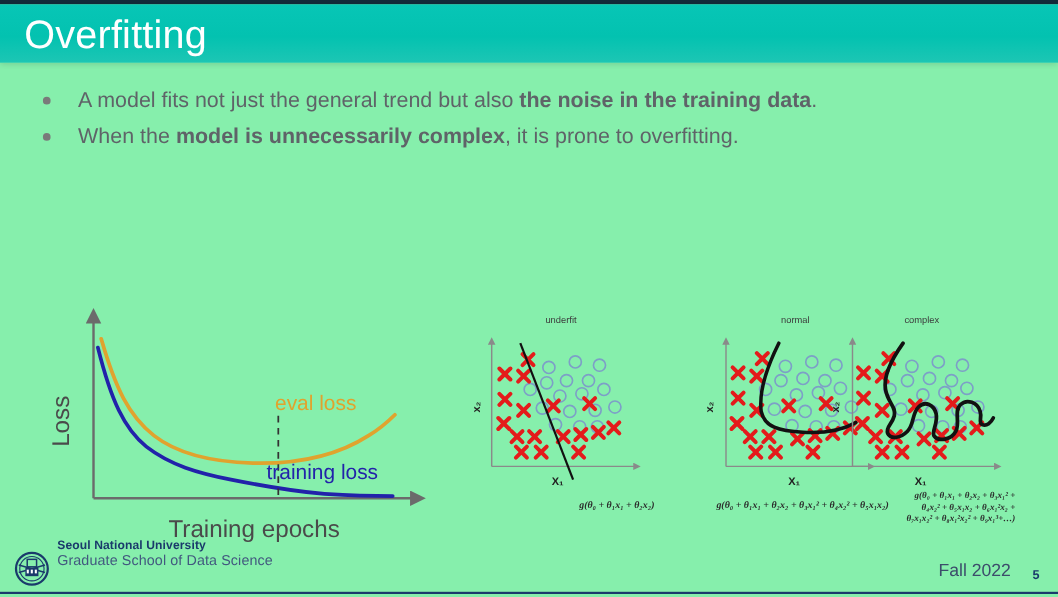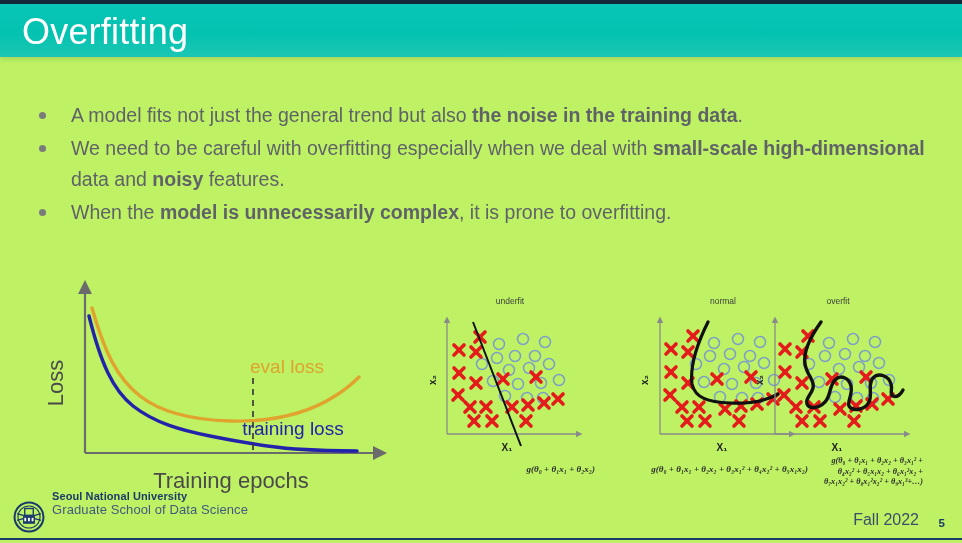--- a/index.html
+++ b/index.html
@@ -11,21 +11,21 @@
     width: 962px;
     height: 543px;
     font-family: "Liberation Sans", sans-serif;
     overflow: hidden;
     position: relative;
   }
   .slide {
     position: relative;
     width: 962px;
     height: 543px;
-    background: #bef264;
+    background: #86efac;
     overflow: hidden;
   }
   
   .top-strip {
     position: absolute;
     top: 0; left: 0;
     width: 962px;
     height: 4px;
     background: #122a3a;
   }
@@ -47,21 +47,20 @@
     letter-spacing: 0.2px;
     line-height: 50px;
     white-space: nowrap;
   }
   
   .bullets {
     position: absolute;
     left: 28px;
     top: 76px;
     width: 910px;
-    margin-top: 24px;
   }
   .bullet-row {
     display: flex;
     align-items: flex-start;
     margin-bottom: 2px;
   }
   .bullet-dot {
     width: 7px;
     height: 7px;
     border-radius: 50%;
@@ -86,21 +85,21 @@
     left: 45px;
     top: 278px;
     width: 370px;
     height: 222px;
   }
   .loss-chart svg { display: block; }
   
   .fit-figure {
     position: absolute;
     left: 420px;
-    top: 296px;
+    top: 286px;
     width: 528px;
     height: 212px;
   }
   .panel {
     position: absolute;
     top: 0;
     width: 170px;
     height: 212px;
   }
   .panel-1 { left: 5px; }
@@ -190,24 +189,20 @@
   <div class="top-strip"></div>
 
   <div class="title-bar">
     <div class="title-text">Overfitting</div>
   </div>
 
   <div class="bullets">
     <div class="bullet-row">
       <span class="bullet-dot"></span>
       <span class="bullet-text"><span>A model fits not just the general trend but also </span><b>the noise in the training data</b><span>.</span></span>
-    </div>
-    <div class="bullet-row">
-      <span class="bullet-dot"></span>
-      <span class="bullet-text"><span>We need to be careful with overfitting especially when we deal with </span><b>small-scale high-dimensional</b><span> data and </span><b>noisy</b><span> features.</span></span>
     </div>
     <div class="bullet-row">
       <span class="bullet-dot"></span>
       <span class="bullet-text"><span>When the </span><b>model is unnecessarily complex</b><span>, it is prone to overfitting.</span></span>
     </div>
   </div>
 
   <div class="loss-chart">
     <svg width="370" height="222" viewBox="0 0 370 222">
       <defs>
@@ -448,21 +443,21 @@
               <line x1="106" y1="110" x2="96" y2="120"></line>
             </g>
         </g>
 
         <path fill="none" stroke="#111" stroke-width="3.2" stroke-linecap="round" d="M70,16 C58,40 52,62 54,78 C57,92 70,96 92,97 C112,98 128,95 140,88"></path>
       </svg>
       <div class="panel-formula pf-2">g(θ₀ + θ₁x₁ + θ₂x₂ + θ₃x₁² + θ₄x₂² + θ₅x₁x₂)</div>
     </div>
 
     <div class="panel panel-3">
-      <div class="panel-title">overfit</div>
+      <div class="panel-title">complex</div>
       <svg class="panel-svg" width="180" height="160" viewBox="0 0 180 160">
         <defs>
           <marker id="ar3" markerWidth="7" markerHeight="7" refX="1" refY="2.6" orient="auto">
             <path d="M0,0 L5.2,2.6 L0,5.2 z" fill="#8a8a8a"></path>
           </marker>
         </defs>
         <line x1="22" y1="128" x2="22" y2="16" stroke="#8a8a8a" stroke-width="1.3" marker-end="url(#ar3)"></line>
         <line x1="22" y1="128" x2="152" y2="128" stroke="#8a8a8a" stroke-width="1.3" marker-end="url(#ar3)"></line>
         <text x="10" y="74" font-family="Liberation Sans, sans-serif" font-size="10" font-weight="700" fill="#222" text-anchor="middle" transform="rotate(-90 10 74)">x₂</text>
         <text x="84" y="145" font-family="Liberation Sans, sans-serif" font-size="10" font-weight="700" fill="#222" text-anchor="middle">X₁</text>

